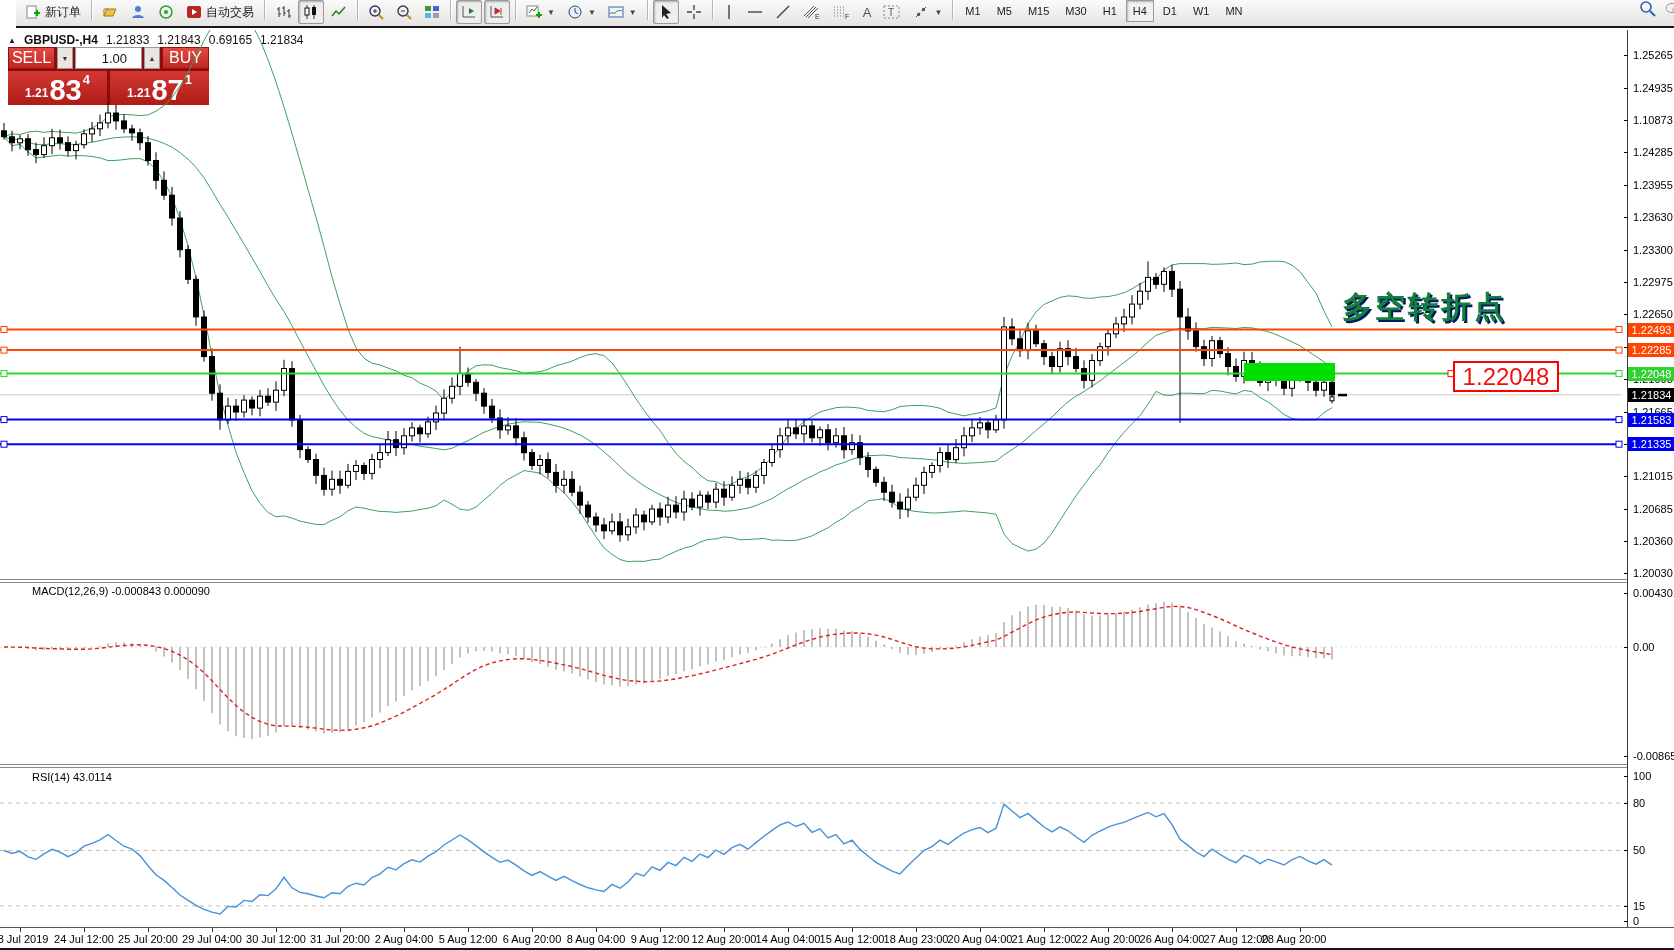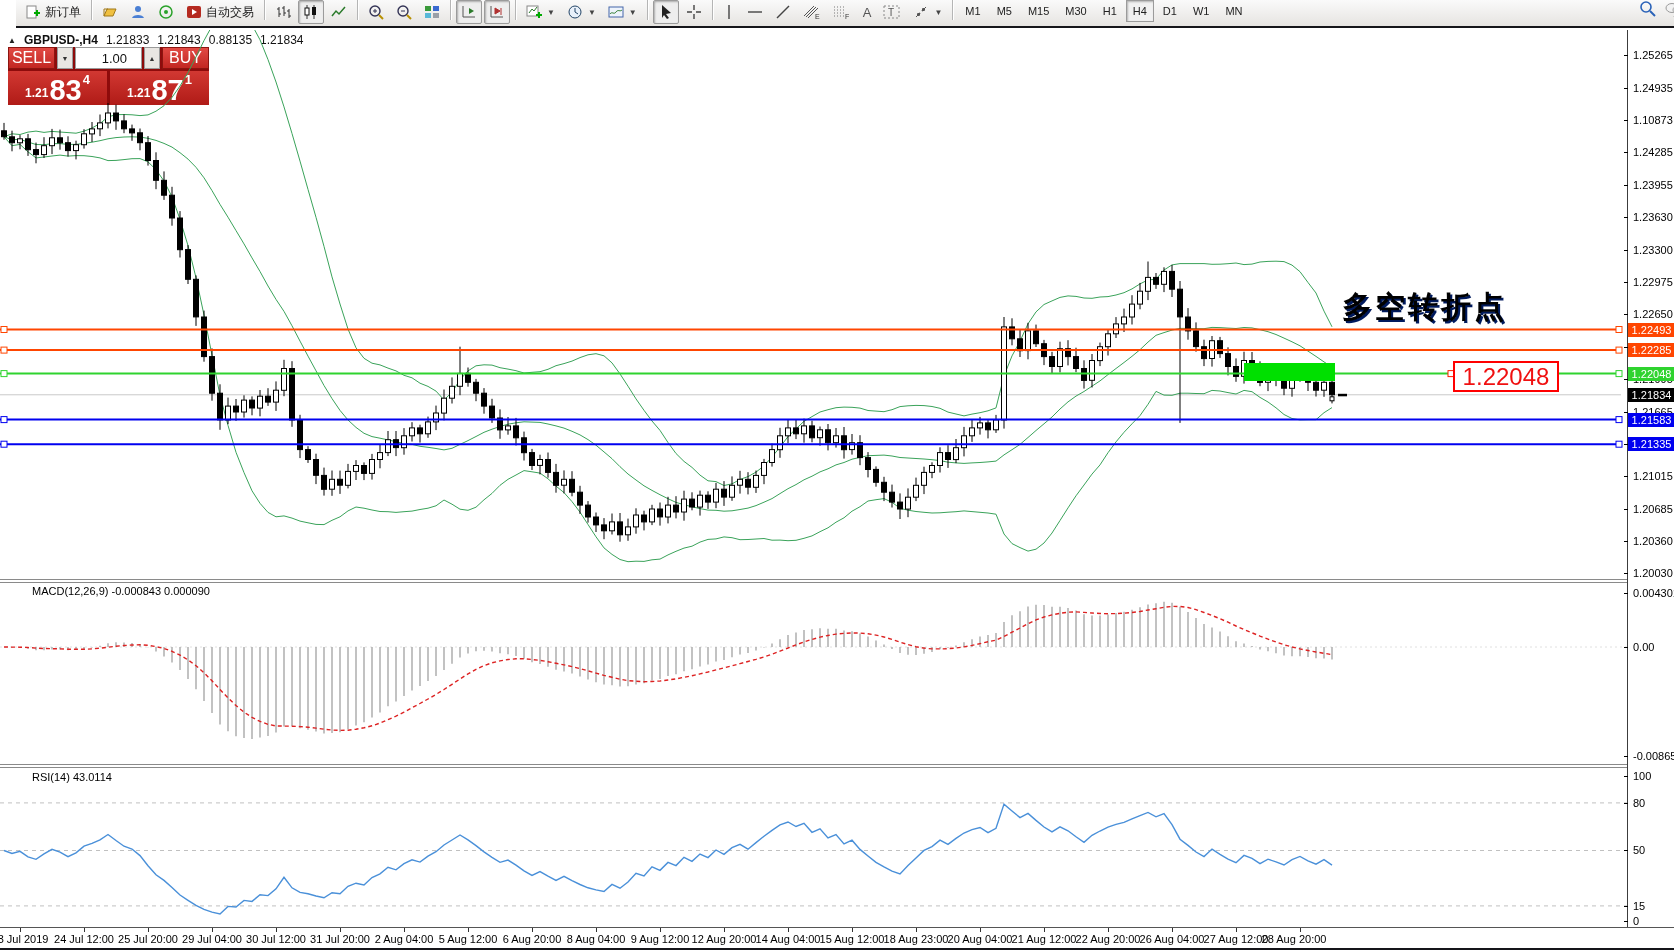--- a/index.html
+++ b/index.html
@@ -48,21 +48,21 @@
   .price-tag{position:absolute;left:0px;width:47px;height:14px;font-size:11px;color:#fff;
     display:flex;align-items:center;justify-content:center;white-space:nowrap;}
   .ind-label{position:absolute;left:4px;font-size:11px;color:#000;background:transparent;margin-left:28px;}
   .pane-svg{position:absolute;left:0;}
   .time-axis{position:absolute;left:0;top:927px;width:1674px;height:21px;border-top:1px solid #555;background:#fff;}
   .time-label{position:absolute;top:5px;font-size:11px;color:#000;transform:translateX(-50%);white-space:nowrap;}
   .time-tick{position:absolute;top:0;width:1px;height:4px;background:#333;}
   .bottom-border{position:absolute;left:0;top:948px;width:1674px;height:2px;background:#15151a;}
 
   .cn-note{position:absolute;left:1342px;top:287px;font-size:30px;font-weight:700;letter-spacing:3px;
-    color:#000000;text-shadow:2px 2px 0 #001a5e;white-space:nowrap;font-family:"Liberation Sans",sans-serif;}
+    color:#15803d;text-shadow:2px 2px 0 #001a5e;white-space:nowrap;font-family:"Liberation Sans",sans-serif;}
   .price-callout{position:absolute;left:1453px;top:361px;width:102px;height:27px;background:#fff;
     border:2px solid #ff0000;color:#f01010;font-size:24px;display:flex;align-items:center;justify-content:center;}
 </style>
 </head>
 <body>
 
 <div id="app">
 
   <div class="toolbar">
     <div class="tb-btn">
@@ -302,21 +302,21 @@
             <path d="M11 13l-1 3 3-2z" fill="#fff" stroke="#9a9a9a"></path>
           </svg></span>
     </div>
   </div>
 
   <div class="symbol-bar">
     <span class="tri">▲</span>
     <b>GBPUSD-,H4</b>
     <span>1.21833</span>
     <span>1.21843</span>
-    <span>0.88135</span>
+    <span>0.69165</span>
     <span>1.21834</span>
   </div>
 
   <div class="trade-panel">
     <div class="tp-row1">
       <div class="tp-btn">SELL</div>
       <div class="tp-spin">▼</div>
       <div class="tp-vol">1.00</div>
       <div class="tp-spin">▲</div>
       <div class="tp-btn">BUY</div>

